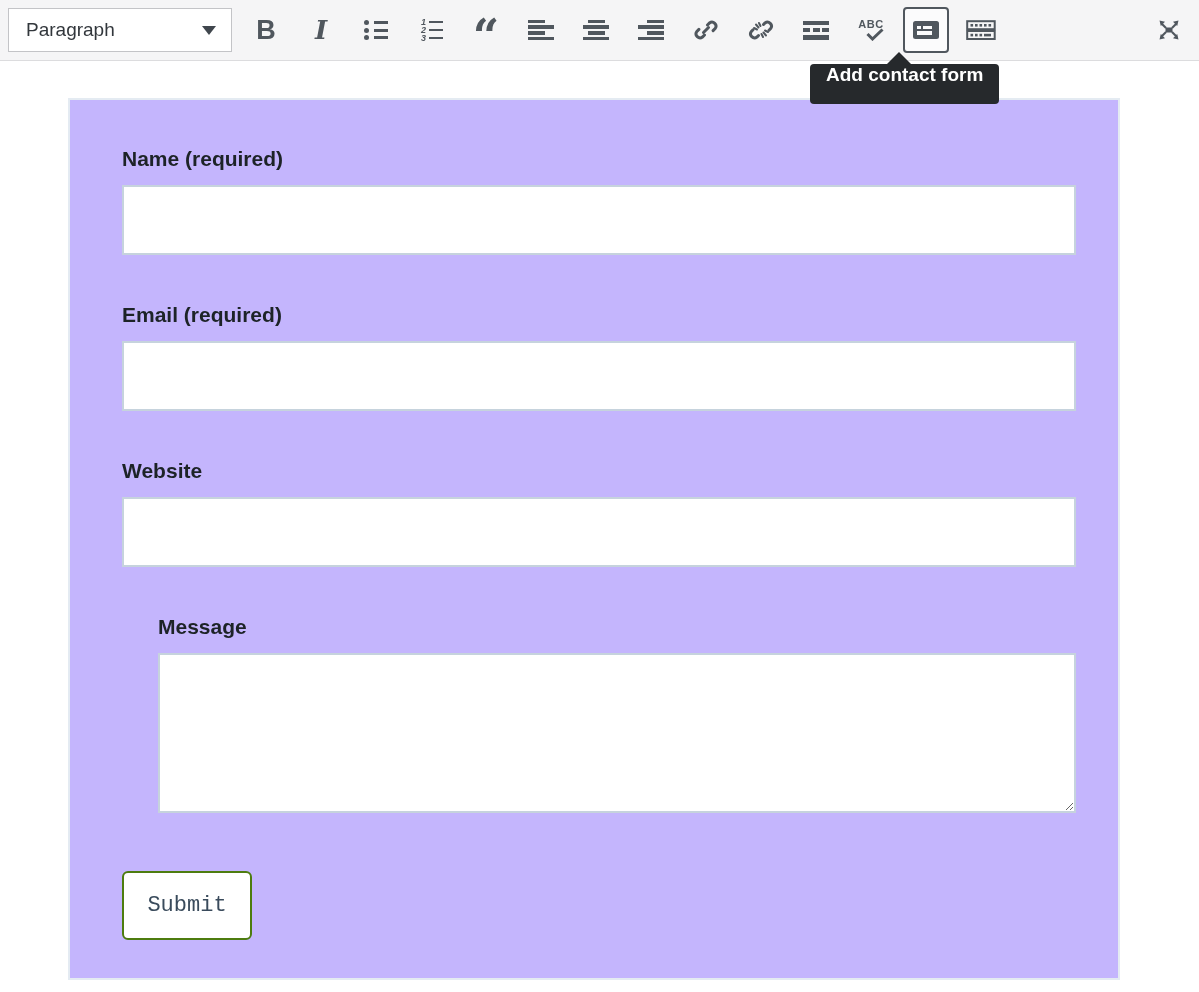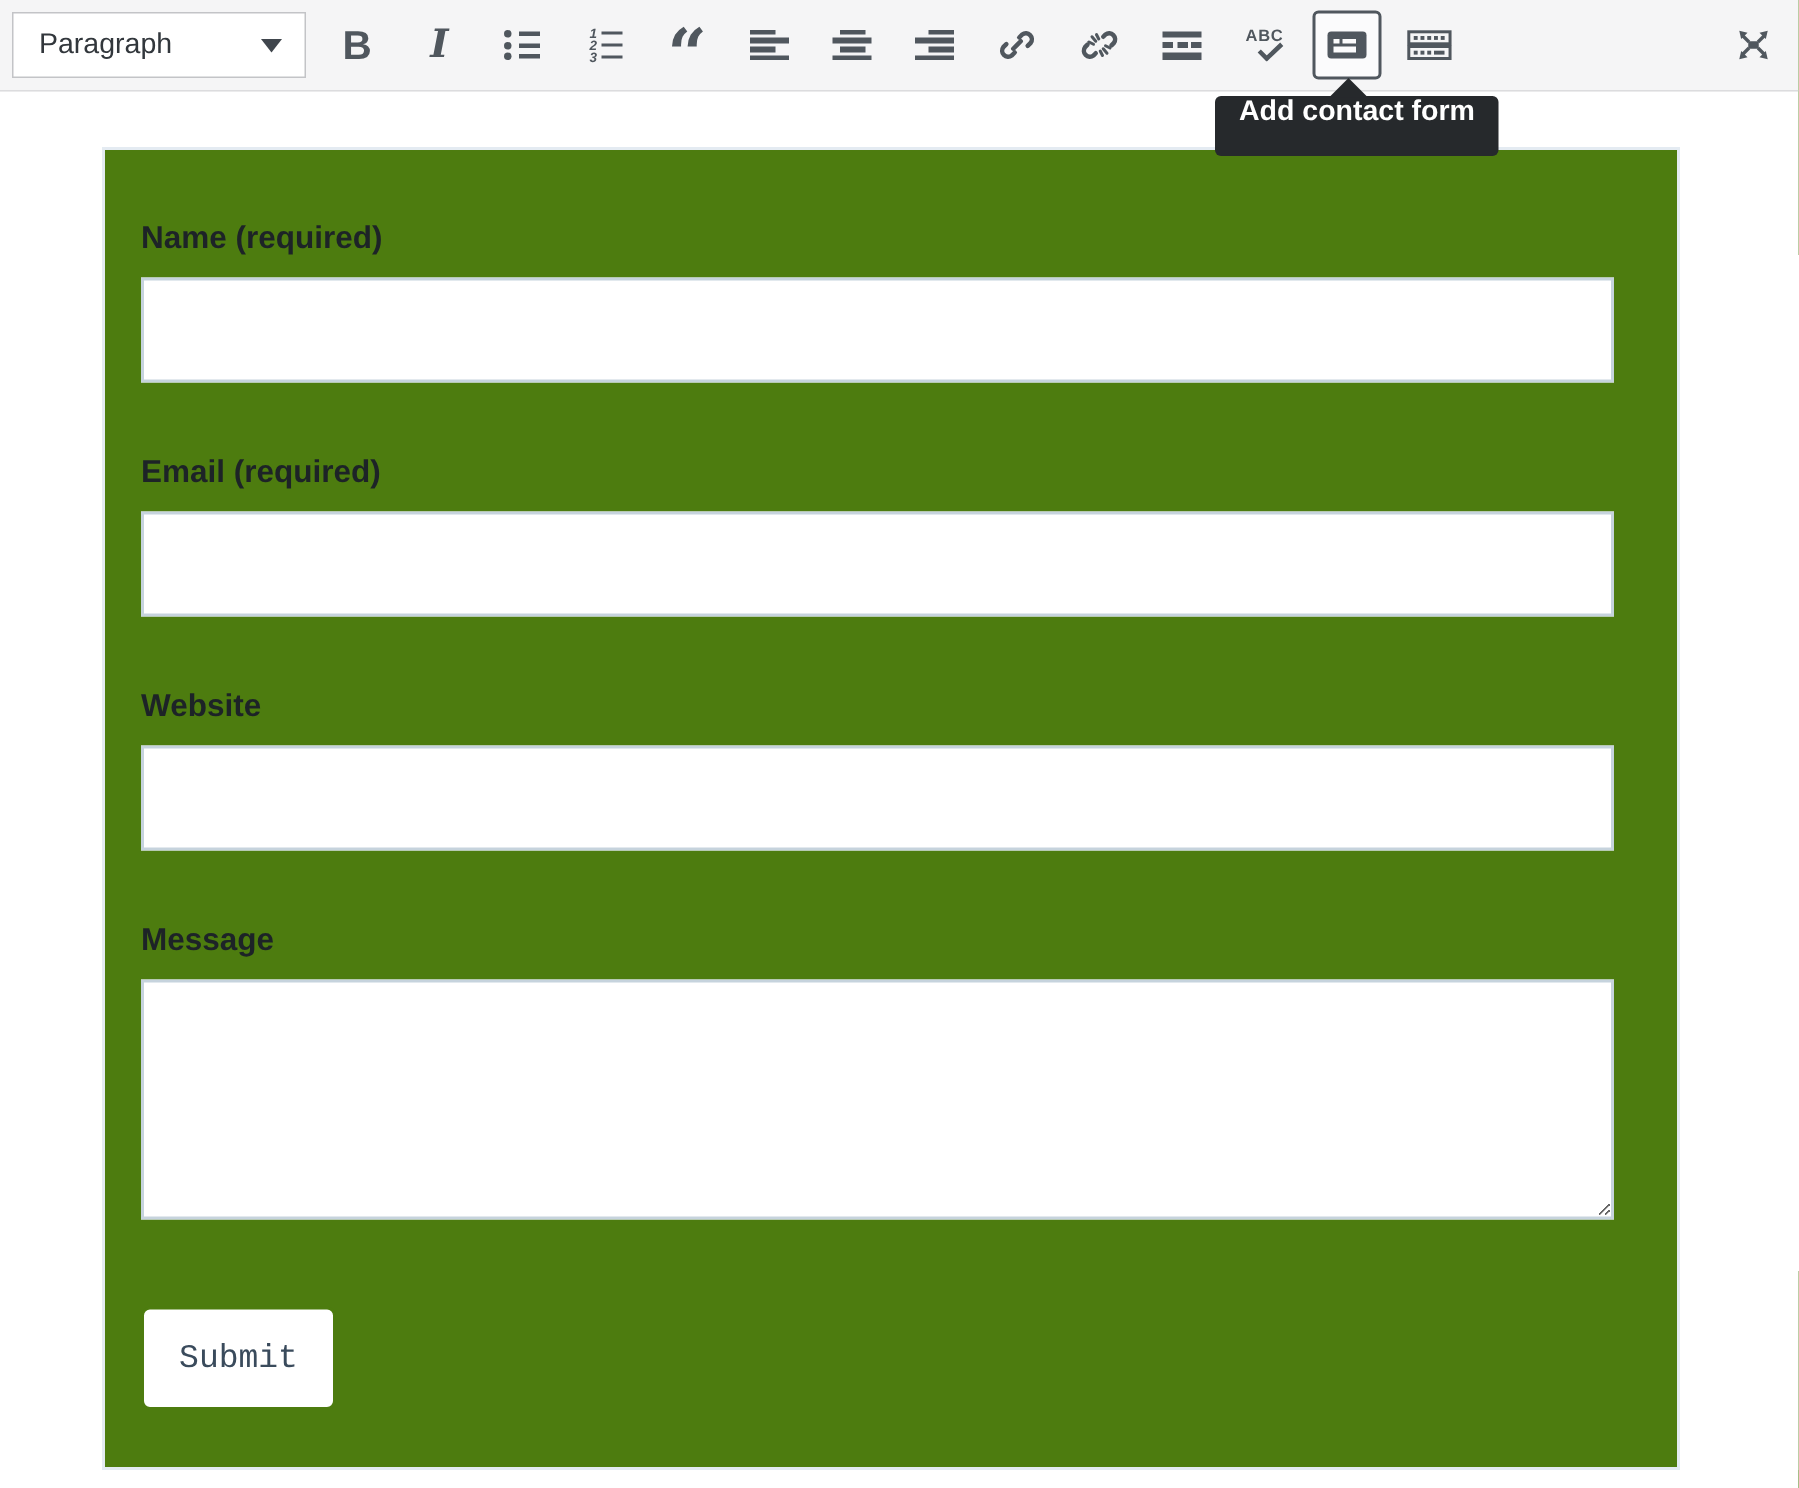--- a/index.html
+++ b/index.html
@@ -12,21 +12,21 @@
   }
 
   
   .toolbar {
     position:relative; height:61px; background:#f5f5f6;
     border-bottom:1px solid #dcdcde;
     display:flex; align-items:center;
     padding:0 10px 0 8px;
   }
   .pselect {
-    width:196px; height:44px; background:#fff;
+    width:224px; height:44px; background:#fff;
     border:1px solid #c3c4c7;
     display:flex; align-items:center; justify-content:space-between;
     padding:0 15px 0 17px; cursor:pointer; flex:0 0 auto;gap:28px;
   }
   .pselect-label { font-size:19px; color:#32373c; }
   .caret {
     width:0; height:0;
     border-left:7px solid transparent; border-right:7px solid transparent;
     border-top:9px solid #40464d;
   }
@@ -85,26 +85,26 @@
   }
   .tooltip-arrow {
     position:absolute; top:-12px; left:76px; width:0; height:0;
     border-left:13px solid transparent; border-right:13px solid transparent;
     border-bottom:13px solid #26292c;
   }
 
   
   .canvas { padding:37px 0 0 68px; background:#fff; }
   .form-card {
-    width:1052px; height:882px; background:#4d7c0f;
+    width:1052px; height:882px; background:#c4b5fd;
     border:2px solid #e4ebf2;
-    padding:46px 42px 0 24px;
+    padding:46px 42px 0 52px;
   }
   .field { margin-bottom:47px; }
-  .field.message { margin-bottom:0; }
+  .field.message { margin-bottom:0;margin-left:36px; }
   .field .label {
     font-size:21px; font-weight:700; color:#1d2327;
     line-height:26px; margin-bottom:13px;
   }
   .finput {
     display:block; width:100%; height:70px;
     border:2px solid #c6d3dd; border-radius:0; background:#fff;
     font-size:20px; padding:0 12px; font-family:inherit; color:#32373c; outline:none;
   }
   .ftext {

